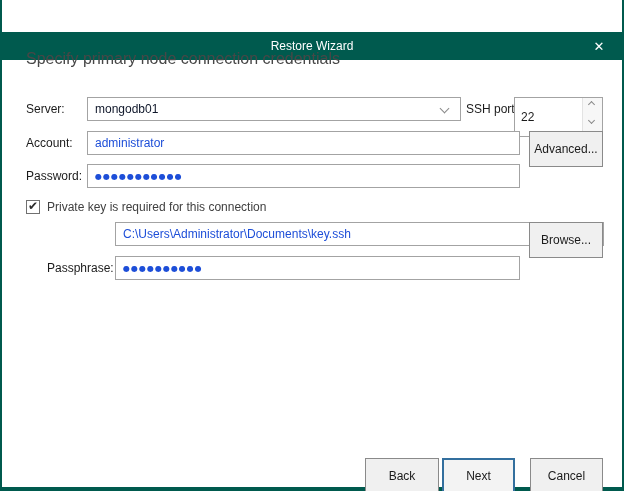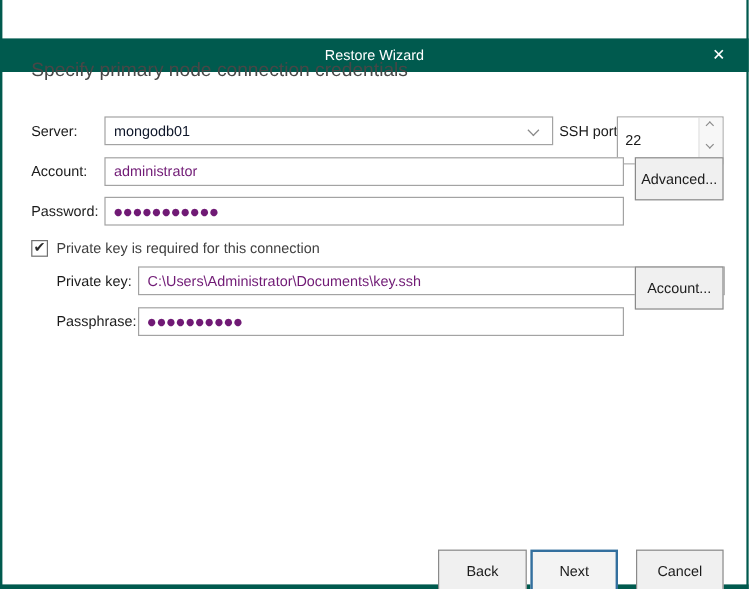--- a/index.html
+++ b/index.html
@@ -33,21 +33,21 @@
     font-size: 16px; color: #474747;
   }
   .lbl {
     position: absolute; font-size: 12px; color: #1b1b1b;
     height: 24px; line-height: 24px; white-space: nowrap;
   }
   .field {
     position: absolute; height: 24px;
     border: 1px solid #a3a3a3; background: #ffffff;
     font-family: "Liberation Sans", "DejaVu Sans", sans-serif;
-    font-size: 12px; color: #701a75; padding: 0 7px;
+    font-size: 12px; color: #1d4ed8; padding: 0 7px;
     outline: none;
   }
   .field.masked {
     font-family: "DejaVu Sans", sans-serif;
     font-size: 8px; letter-spacing: 1px;
   }
   .combobox {
     position: absolute; height: 24px;
     border: 1px solid #a3a3a3; background: #ffffff;
     display: flex; align-items: center; padding: 0 7px;
@@ -135,23 +135,22 @@
   <button class="btn" style="left:527px; top:131px; width:74px">Advanced...</button>
 
   <span class="lbl" style="left:24px; top:164px">Password:</span>
   <input class="field masked" style="left: 85px; top: 164px; width: 433px;" value="●●●●●●●●●●●">
 
   <div class="checkbox">
     <span class="check">✔</span>
   </div>
   <span class="chk-label">Private key is required for this connection</span>
 
-  <span class="lbl" style="left:45px; top:222px">Private key:</span>
   <input class="field" style="left: 113px; top: 222px; width: 489px;" value="C:\Users\Administrator\Documents\key.ssh">
-  <button class="btn" style="left:527px; top:222px; width:74px">Account...</button>
+  <button class="btn" style="left:527px; top:222px; width:74px">Browse...</button>
 
   <span class="lbl" style="left:45px; top:256px">Passphrase:</span>
   <input class="field masked" style="left: 113px; top: 256px; width: 405px;" value="●●●●●●●●●●">
 
   <button class="btn" style="left:363px; top:458px; width:74px">Back</button>
   <button class="btn" style="left:528px; top:458px; width:73px">Cancel</button>
   <button class="btn focused" style="left:440px; top:458px; width:73px">Next</button>
 
 </div>
 

